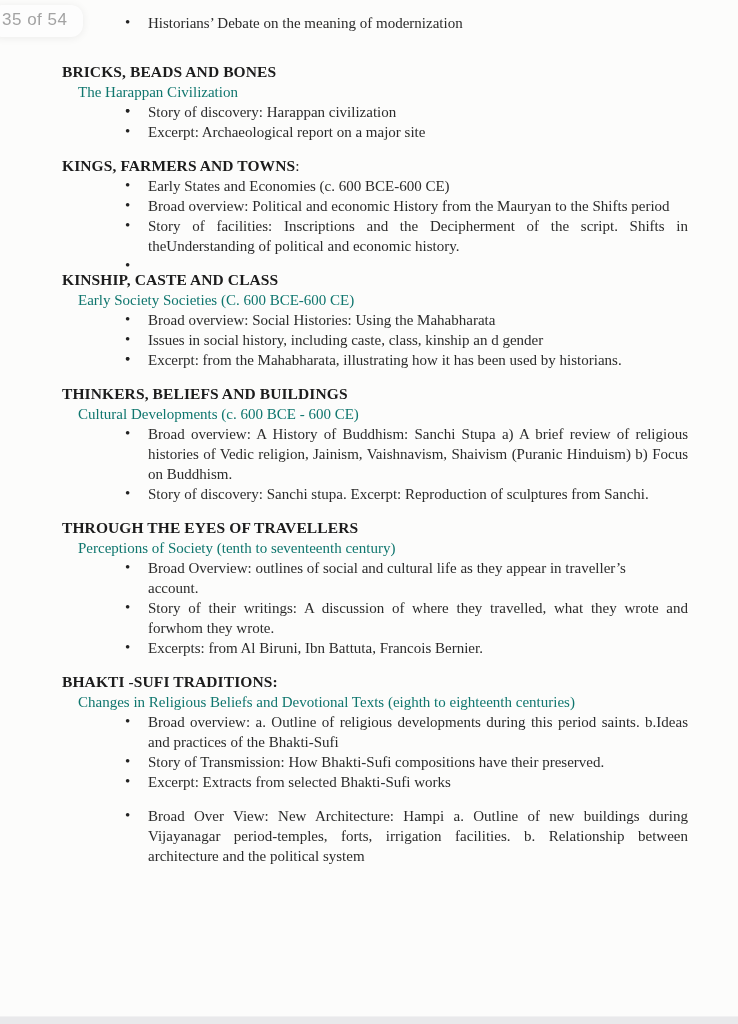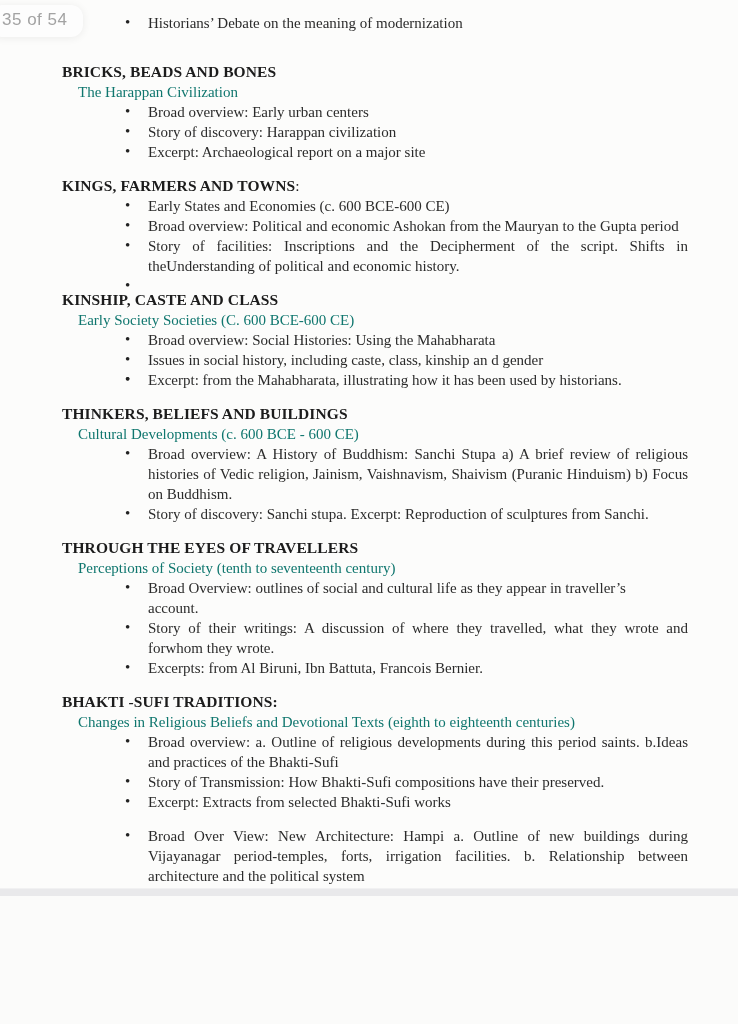--- a/index.html
+++ b/index.html
@@ -9,21 +9,21 @@
     height: 1024px;
     overflow: hidden;
     background: #fbfbfa;
     font-family: "Liberation Serif", "DejaVu Serif", serif;
     color: #2b2b2b;
     -webkit-font-smoothing: antialiased;
   }
   .viewport {
     position: relative;
     width: 738px;
-    height: 896px;
+    height: 1024px;
     background: #fcfcfb;
   }
   .doc {
     position: absolute;
     top: 0; left: 0; right: 0;
     padding: 13px 50px 0 62px;
     font-size: 15px;
     line-height: 20px;
   }
   .page-indicator {
@@ -91,31 +91,31 @@
   <div class="doc">
 
     <ul class="bullets intro-list">
       <li><span class="dot">•</span><span class="bt">Historians’ Debate on the meaning of modernization</span></li>
     </ul>
 
     <section class="sec first">
       <h2 class="sec-title"><span class="t">BRICKS, BEADS AND BONES</span></h2>
       <div class="sec-subtitle">The Harappan Civilization</div>
       <ul class="bullets">
-        <li><span class="dot">•</span><span class="bt">Broad overview: Early urban centers</span></li>
+        <li><span class="dot">•</span></li>
         <li><span class="dot">•</span><span class="bt">Story of discovery: Harappan civilization</span></li>
         <li><span class="dot">•</span><span class="bt">Excerpt: Archaeological report on a major site</span></li>
       </ul>
     </section>
 
     <section class="sec">
       <h2 class="sec-title"><span class="t">KINGS, FARMERS AND TOWNS</span><span class="t-suffix">:</span></h2>
       <ul class="bullets">
         <li><span class="dot">•</span><span class="bt">Early States and Economies (c. 600 BCE-600 CE)</span></li>
-        <li><span class="dot">•</span><span class="bt">Broad overview: Political and economic Ashokan from the Mauryan to the Gupta period</span></li>
+        <li><span class="dot">•</span><span class="bt">Broad overview: Political and economic History from the Mauryan to the Shifts period</span></li>
         <li><span class="dot">•</span><span class="bt">Story of facilities: Inscriptions and the Decipherment of the script. Shifts in theUnderstanding of political and economic history.</span></li>
         <li><span class="dot">•</span></li>
       </ul>
     </section>
 
     <section class="sec">
       <h2 class="sec-title"><span class="t">KINSHIP, CASTE AND CLASS</span></h2>
       <div class="sec-subtitle">Early Society Societies (C. 600 BCE-600 CE)</div>
       <ul class="bullets">
         <li><span class="dot">•</span><span class="bt">Broad overview: Social Histories: Using the Mahabharata</span></li>

